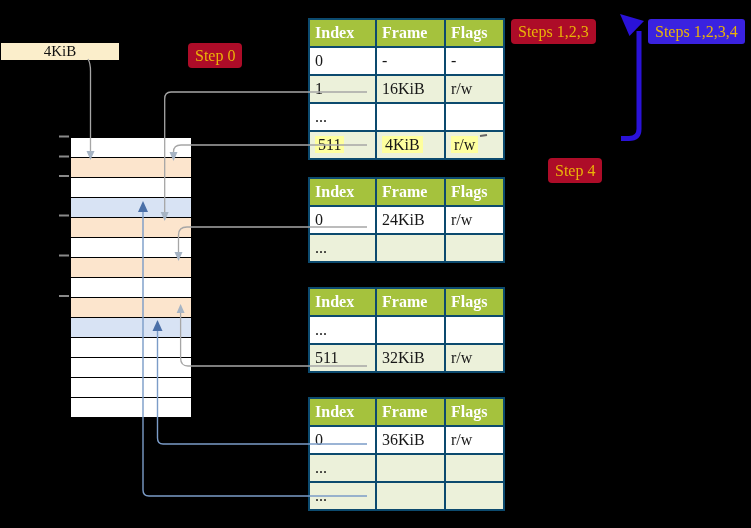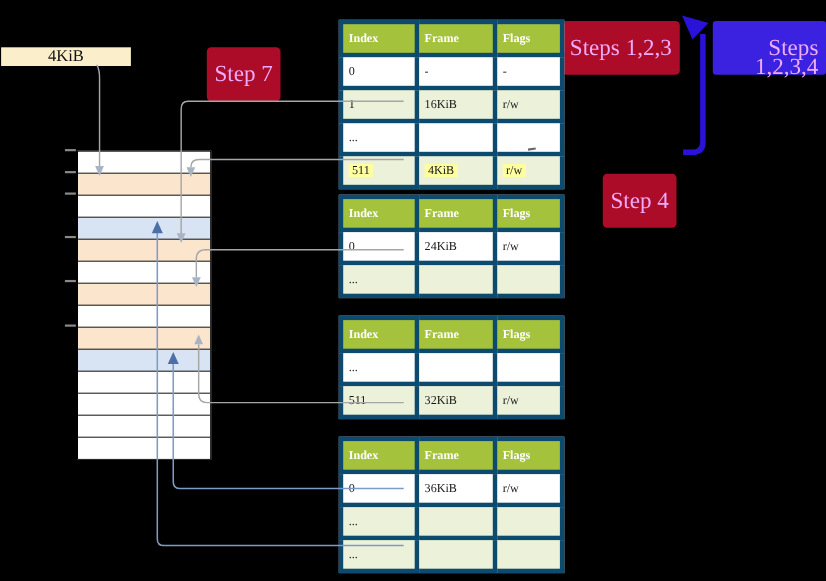--- a/index.html
+++ b/index.html
@@ -3,42 +3,42 @@
 <meta charset="utf-8">
 <style>
   html,body{margin:0;padding:0;background:#000;}
   #canvas{position:relative;width:751px;height:528px;background:#000;overflow:hidden;
           font-family:"Liberation Serif","DejaVu Serif",serif;}
   .abs{position:absolute;}
 
   
   .srcbox{left:1px;top:43px;width:118px;height:17px;background:#fbeecb;color:#111;
           font-size:15px;line-height:17px;text-align:center;}
-  .badge{height:17px;line-height:17px;font-size:21px;color:#f0abfc;padding:16px 7px;border-radius:4px;}
+  .badge{height:17px;line-height:17px;font-size:16px;color:#eab308;padding:4px 7px;border-radius:4px;}
   .badge.red{background:#ad0c28;}
   .badge.blue{background:#3a22e0;border-radius:3px;}
   #step0{left:188px;top:43px;}
   #steps123{left:511px;top:19px;}
   #steps1234{left:648px;top:19px;text-align:right;}
   #step4{left:548px;top:158px;}
 
   
   #stack{left:70px;top:137px;width:120px;height:279px;border:1px solid #000;
          display:flex;flex-direction:column;background:#fff;}
   #stack .cell{flex:1;border-bottom:1px solid #000;}
   #stack .cell:last-child{border-bottom:none;}
   #stack .white{background:#ffffff;}
   #stack .peach{background:#fce5cd;}
   #stack .blue{background:#d8e3f4;}
 
   
   table.pt{border-collapse:collapse;table-layout:fixed;background:#fff;
            border:2px solid #b8c083;}
-  table.pt th,table.pt td{border:4px solid #0c4a6e;height:26px;padding:0 6px 0 5px;
-           font-size:11px;text-align:left;overflow:hidden;white-space:nowrap;box-sizing:content-box;}
+  table.pt th,table.pt td{border:2px solid #0c4a6e;height:26px;padding:0 6px 0 5px;
+           font-size:16px;text-align:left;overflow:hidden;white-space:nowrap;box-sizing:content-box;}
   table.pt th{background:#a5c23d;color:#fff;font-weight:bold;width:54px;}
   table.pt th.c1,table.pt td.c1{width:54px;}
   table.pt th.c2,table.pt td.c2{width:56px;}
   table.pt th.c3,table.pt td.c3{width:46px;}
   table.pt td{color:#171717;}
   tr.alt td{background:#ecf1da;}
   .hl{background:#feff9e;padding:0 3px;}
   #table1{left:308px;top:18px;}
   #table2{left:308px;top:177px;}
   #table3{left:308px;top:287px;}
@@ -46,21 +46,21 @@
 
   #overlay{left:0;top:0;pointer-events:none;}
 </style>
 </head>
 <body>
 
 <div id="canvas">
 
   <div class="abs srcbox">4KiB</div>
 
-  <div class="abs badge red" id="step0">Step 7</div>
+  <div class="abs badge red" id="step0">Step 0</div>
   <div class="abs badge red" id="steps123">Steps 1,2,3</div>
   <div class="abs badge blue" id="steps1234">Steps 1,2,3,4</div>
   <div class="abs badge red" id="step4">Step 4</div>
 
   <div class="abs" id="stack">
     <div class="cell white"></div>
     <div class="cell peach"></div>
     <div class="cell white"></div>
     <div class="cell blue"></div>
     <div class="cell peach"></div>

